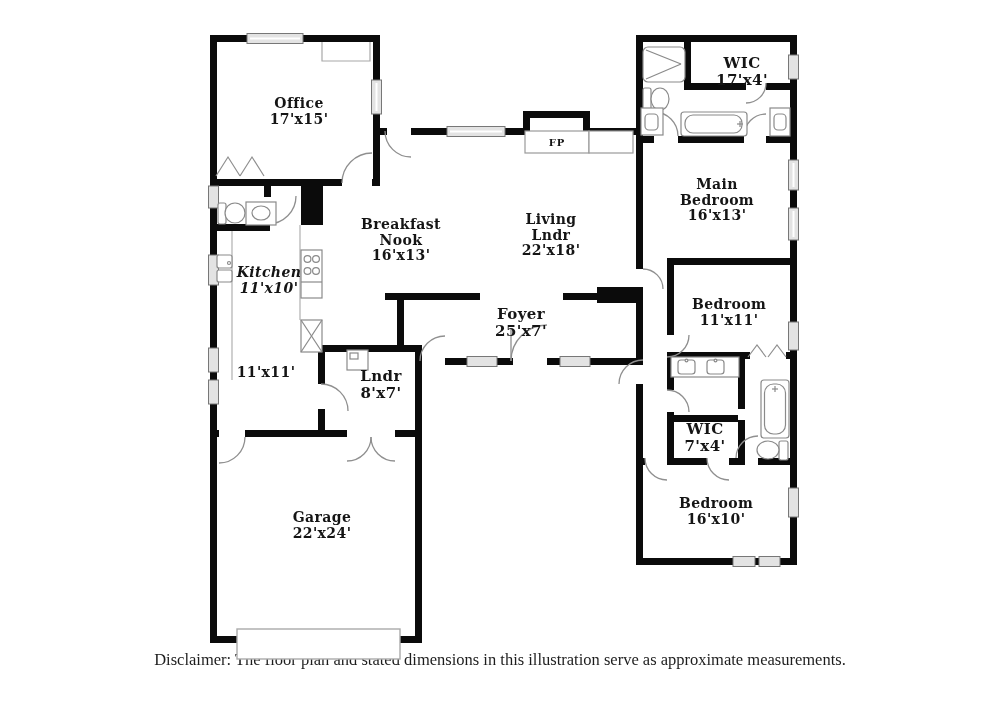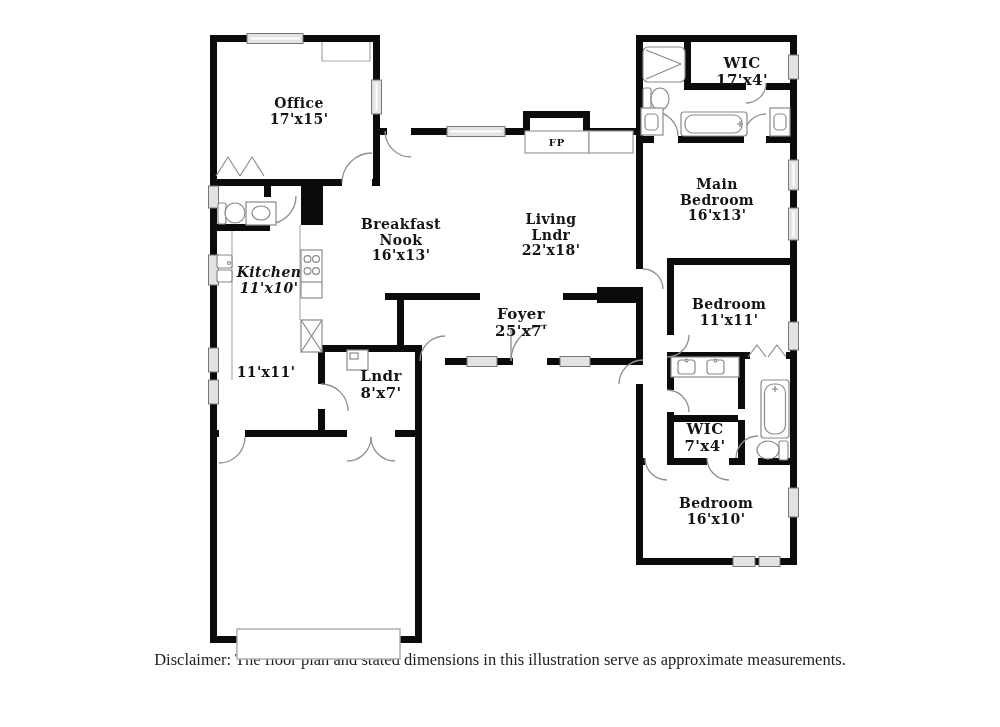--- a/index.html
+++ b/index.html
@@ -308,14 +308,18 @@
   <div class="lbl sm" style="left:705px;top:438px;">
     <span class="nm">WIC</span>
     <span class="dm">7'x4'</span>
   </div>
 
   <div class="lbl" style="left:716px;top:512px;">
     <span class="nm">Bedroom</span>
     <span class="dm">16'x10'</span>
   </div>
 
+  <div class="lbl" style="left:322px;top:526px;">
+    <span class="nm">Garage</span>
+    <span class="dm">22'x24'</span>
+  </div>
 
 </div>
 
 </body></html>

